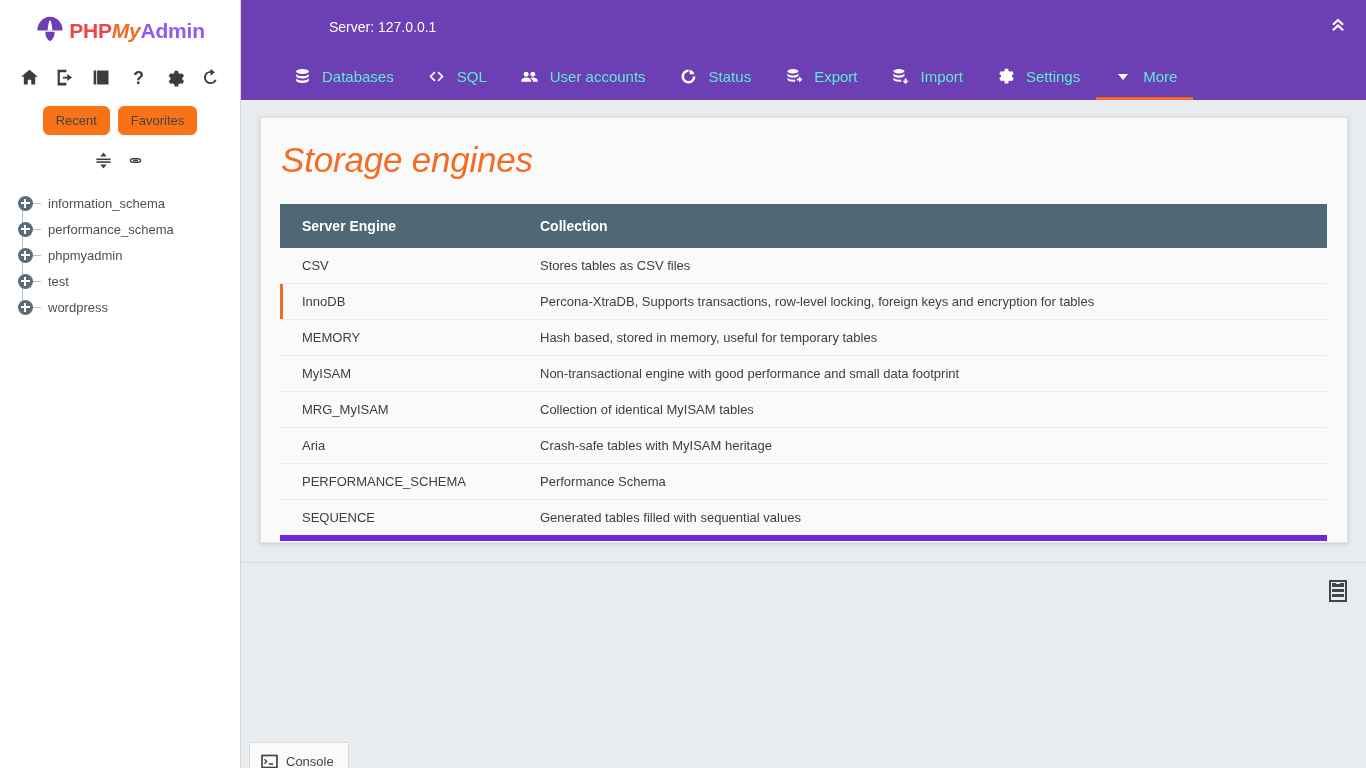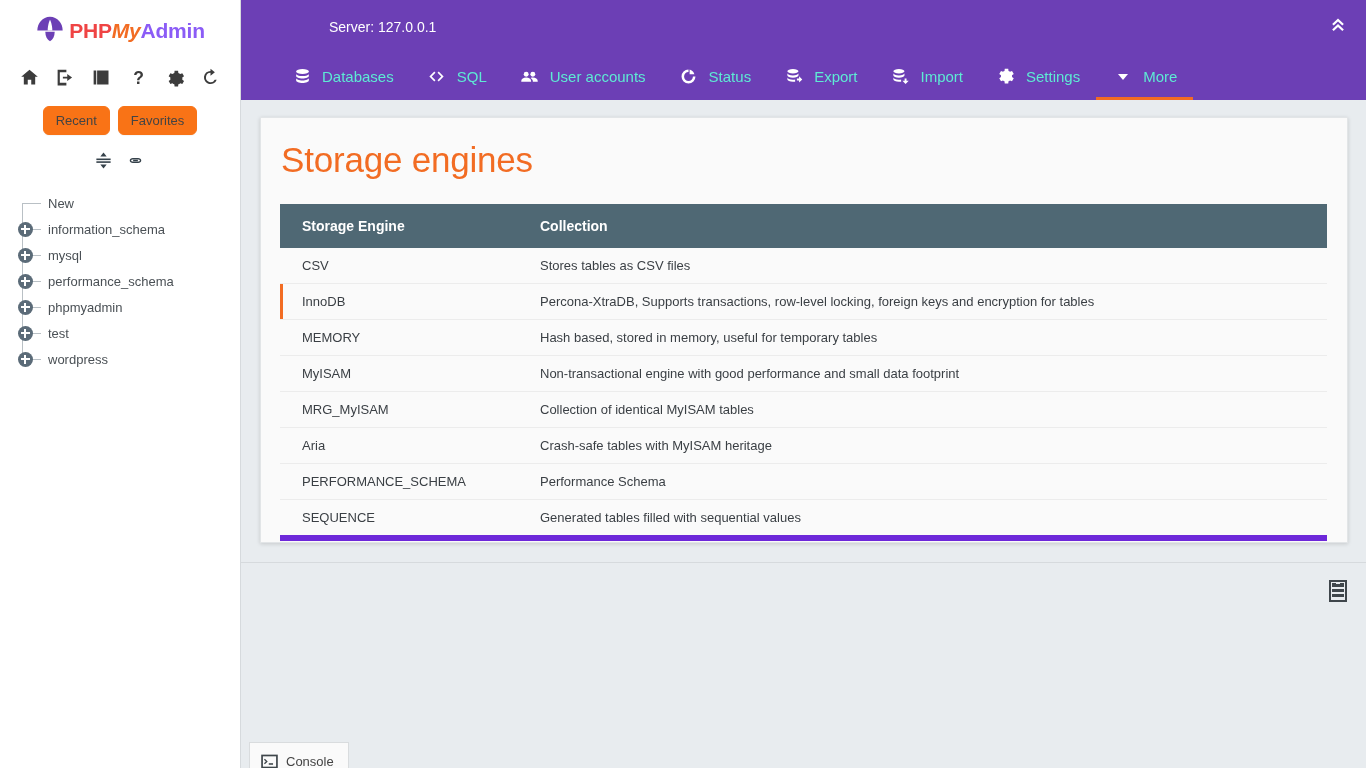--- a/index.html
+++ b/index.html
@@ -171,20 +171,21 @@
     background: #fafafa;
     border: 1px solid #e2e5e7;
     box-shadow: 0 1px 4px rgba(0,0,0,.15);
   }
   #page-title {
     color: #f26c23;
     font-size: 35px;
     font-weight: normal;
     padding: 22px 0 0 20px;
     letter-spacing: -0.2px;
+    font-style: italic;
   }
   #engines-table {
     margin: 24px 18px 0 19px;
     width: 1047px;
     border-collapse: collapse;
     font-size: 13px;
   }
   #engines-table thead th {
     background: #4f6874;
     color: #ffffff;
@@ -310,34 +311,24 @@
     <span title="Link with main panel">
       <svg width="21" height="21" viewBox="0 0 24 24">
         <path d="M9 9.2h6c2 0 3.6 1.3 3.6 2.8S17 14.8 15 14.8H9c-2 0-3.6-1.3-3.6-2.8S7 9.2 9 9.2zm0 1.6c-1.2 0-2 .6-2 1.2s.8 1.2 2 1.2h6c1.2 0 2-.6 2-1.2s-.8-1.2-2-1.2z"></path>
         <rect x="9.3" y="11.2" width="5.4" height="1.6"></rect>
       </svg>
     </span>
   </div>
 
   <div id="db-tree">
     <div class="tree-row">
-      <span class="tree-node"></span>
-      <span class="tree-label">New</span>
-    </div>
-    <div class="tree-row">
       <span class="tree-node">
           <span class="plus-btn"></span>
         </span>
       <span class="tree-label">information_schema</span>
-    </div>
-    <div class="tree-row">
-      <span class="tree-node">
-          <span class="plus-btn"></span>
-        </span>
-      <span class="tree-label">mysql</span>
     </div>
     <div class="tree-row">
       <span class="tree-node">
           <span class="plus-btn"></span>
         </span>
       <span class="tree-label">performance_schema</span>
     </div>
     <div class="tree-row">
       <span class="tree-node">
           <span class="plus-btn"></span>
@@ -458,21 +449,21 @@
 </div>
 
 <div id="main">
   <div id="card">
 
     <h1 id="page-title">Storage engines</h1>
 
     <table id="engines-table">
       <thead>
         <tr>
-          <th class="col-engine">Storage Engine</th>
+          <th class="col-engine">Server Engine</th>
           <th class="col-desc">Collection</th>
         </tr>
       </thead>
       <tbody>
         <tr>
           <td>CSV</td>
           <td class="col-desc">Stores tables as CSV files</td>
         </tr>
         <tr class="default-engine">
           <td>InnoDB</td>

